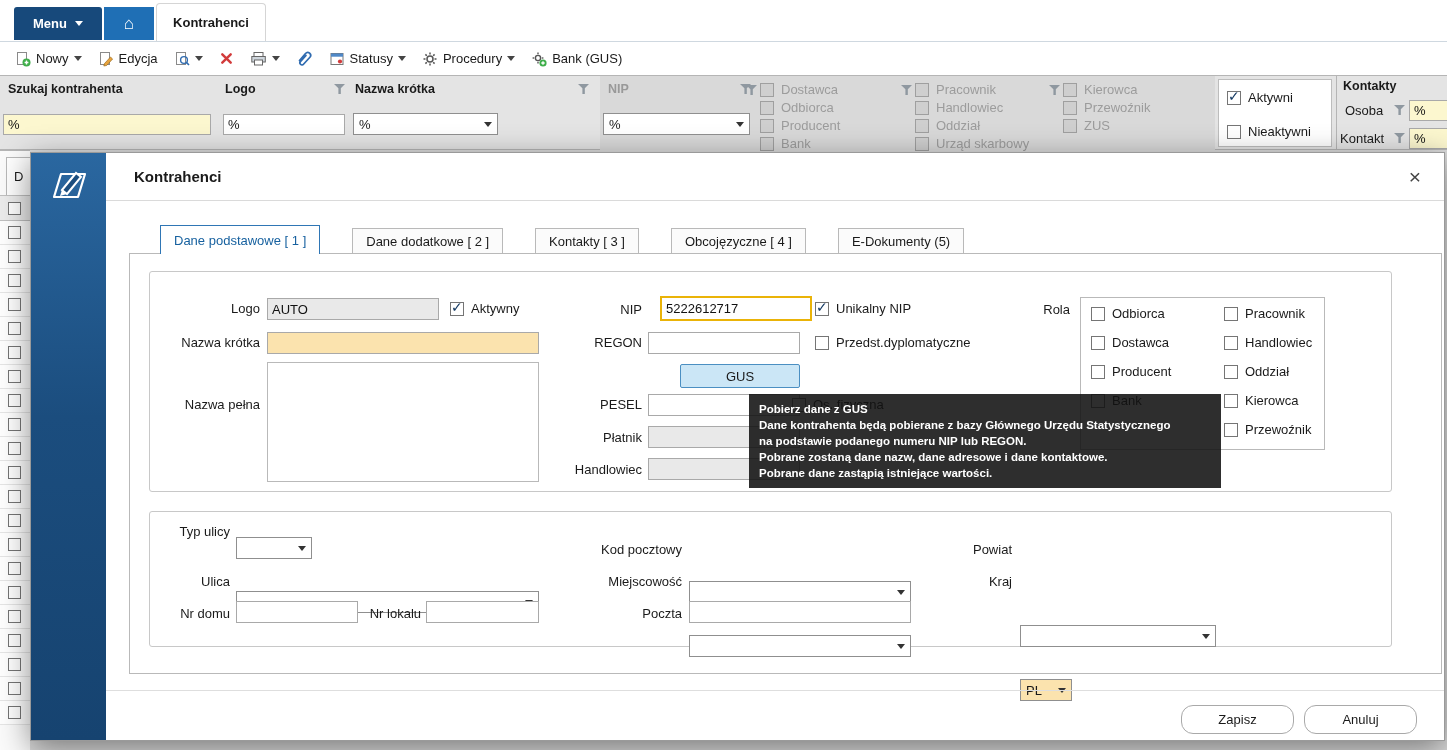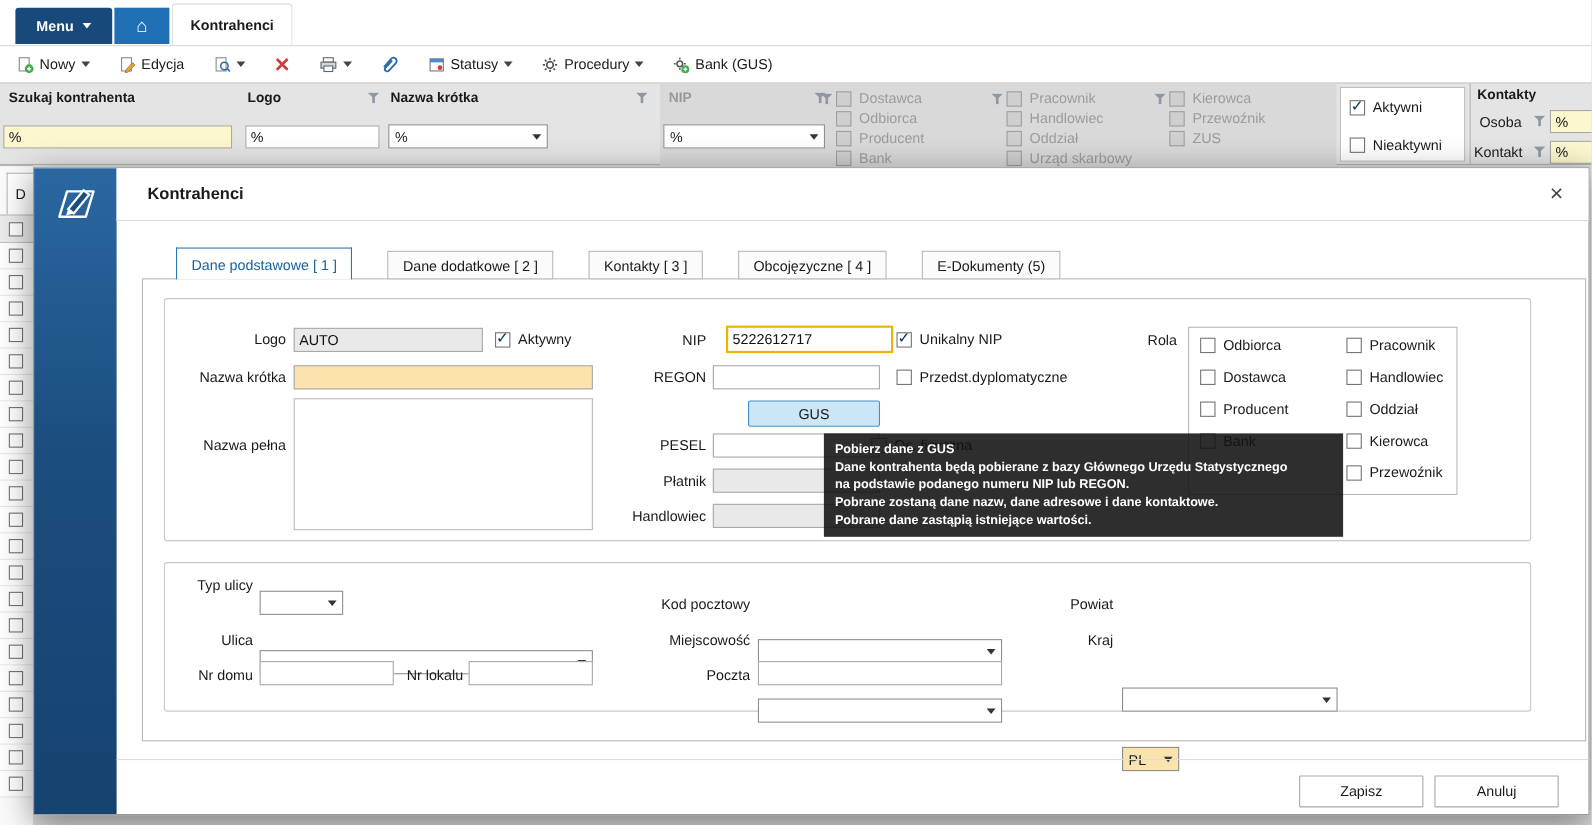--- a/index.html
+++ b/index.html
@@ -12,21 +12,21 @@
   .menu-btn{position:absolute;left:14px;top:7px;width:88px;height:33px;background:#17497b;color:#fff;font-weight:bold;
     display:flex;align-items:center;justify-content:center;gap:8px;border-radius:3px 3px 0 0;cursor:pointer;}
   .home-tab{position:absolute;left:104px;top:7px;width:50px;height:33px;background:#1f6fb5;color:#fff;
     display:flex;align-items:center;justify-content:center;font-size:17px;cursor:pointer;}
   .main-tab{position:absolute;left:156px;top:3px;width:110px;height:38px;background:#fff;border:1px solid #d5d5d5;border-bottom:none;
     border-radius:4px 4px 0 0;display:flex;align-items:center;justify-content:center;font-weight:bold;cursor:pointer;}
   .chev{display:inline-block;width:0;height:0;border-left:4px solid transparent;border-right:4px solid transparent;border-top:5px solid #444;}
   .chev.white{border-top-color:#fff;}
   
   .toolbar{position:absolute;left:0;top:42px;width:100%;height:34px;background:#fff;border-bottom:1px solid #b5b5b5;
-    display:flex;align-items:center;padding:0 8px;gap:12px;}
+    display:flex;align-items:center;padding:0 8px;gap:2px;}
   .tbtn{display:flex;align-items:center;gap:5px;padding:4px 7px;border-radius:3px;cursor:pointer;white-space:nowrap;}
   .tbtn svg{display:block;}
   
   .filters{position:absolute;left:0;top:76px;width:100%;height:74px;background:#e4e4e4;border-bottom:1px solid #b5b5b5;}
   .fhead{font-weight:bold;font-size:12.5px;}
   .fhead.dis{color:#999;}
   .inp{border:1px solid #a9a9a9;background:#fff;height:21px;font:13px "Liberation Sans","DejaVu Sans",sans-serif;padding:0 4px;color:#111;}
   .inp.yellow{background:#fcf7cf;}
   .inp.orange{background:#fbe3ae;}
   .inp.disabled{background:#e9e9e9;}
@@ -64,21 +64,21 @@
   .frame{position:absolute;left:98px;top:100px;width:1313px;height:421px;border:1px solid #b9b9b9;background:#fff;}
   .gbox{position:absolute;border:1px solid #c8c8c8;border-radius:3px;background:#fff;}
   .rlabel{position:absolute;text-align:right;line-height:22px;}
   .tarea{position:absolute;border:1px solid #b9b9b9;background:#fff;resize:none;font:13px "Liberation Sans","DejaVu Sans",sans-serif;padding:3px;}
   .nip-focus{border:2px solid #eab308;margin-left:12px;}
   .gusbtn{position:absolute;background:#cbe6f6;border:1px solid #4b8fc2;border-radius:2px;display:flex;align-items:center;justify-content:center;cursor:pointer;}
   .rolabox{position:absolute;border:1px solid #b9b9b9;background:#fff;}
   .tooltip{position:absolute;left:718px;top:241px;width:472px;min-height:94px;background:rgba(17,17,17,0.88);color:#fff;
     font-weight:bold;font-size:11.5px;line-height:16px;padding:7px 10px;z-index:10;}
   .sep{position:absolute;left:75px;top:537px;right:0;border-top:1px solid #dedede;}
-  .btn{position:absolute;height:29px;width:113px;background:#fff;border:1px solid #a9a9a9;border-radius:1px;
+  .btn{position:absolute;height:29px;width:113px;background:#fff;border:1px solid #a9a9a9;border-radius:12px;
     display:flex;align-items:center;justify-content:center;cursor:pointer;}
 </style>
 </head>
 <body>
 
 <div id="app">
 
   <div class="topbar">
     <div class="menu-btn">
       <span>Menu</span>

